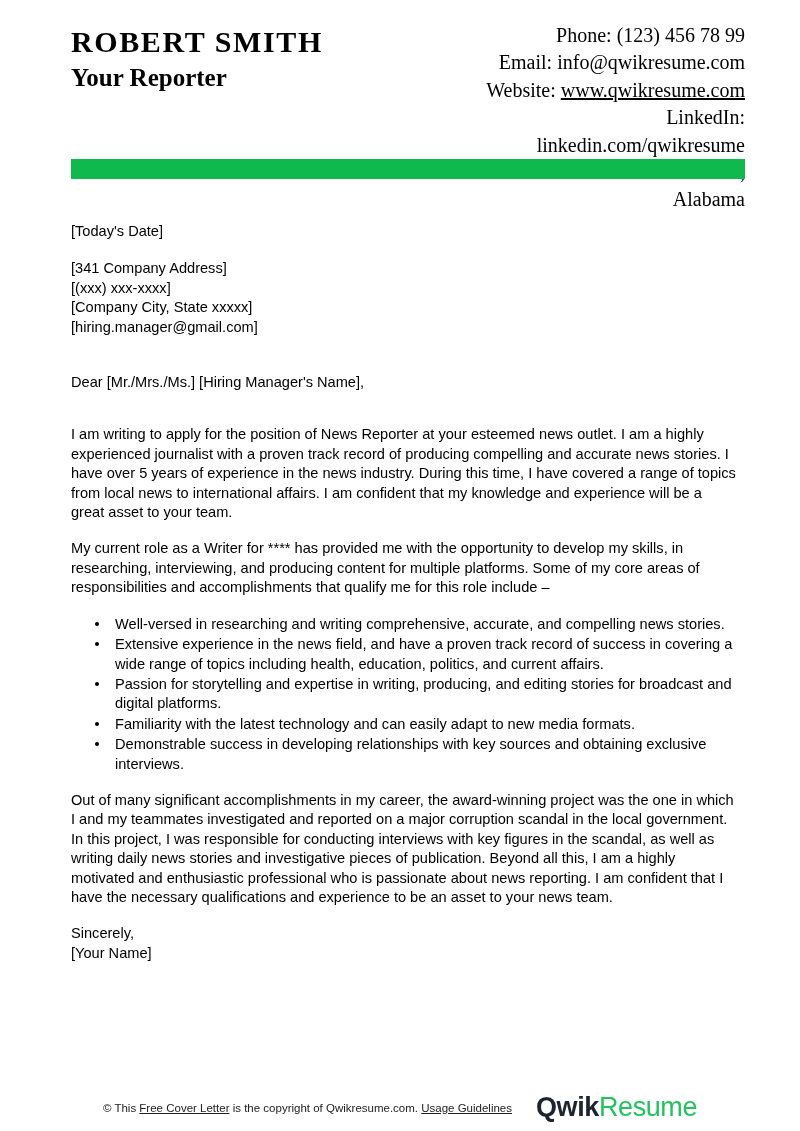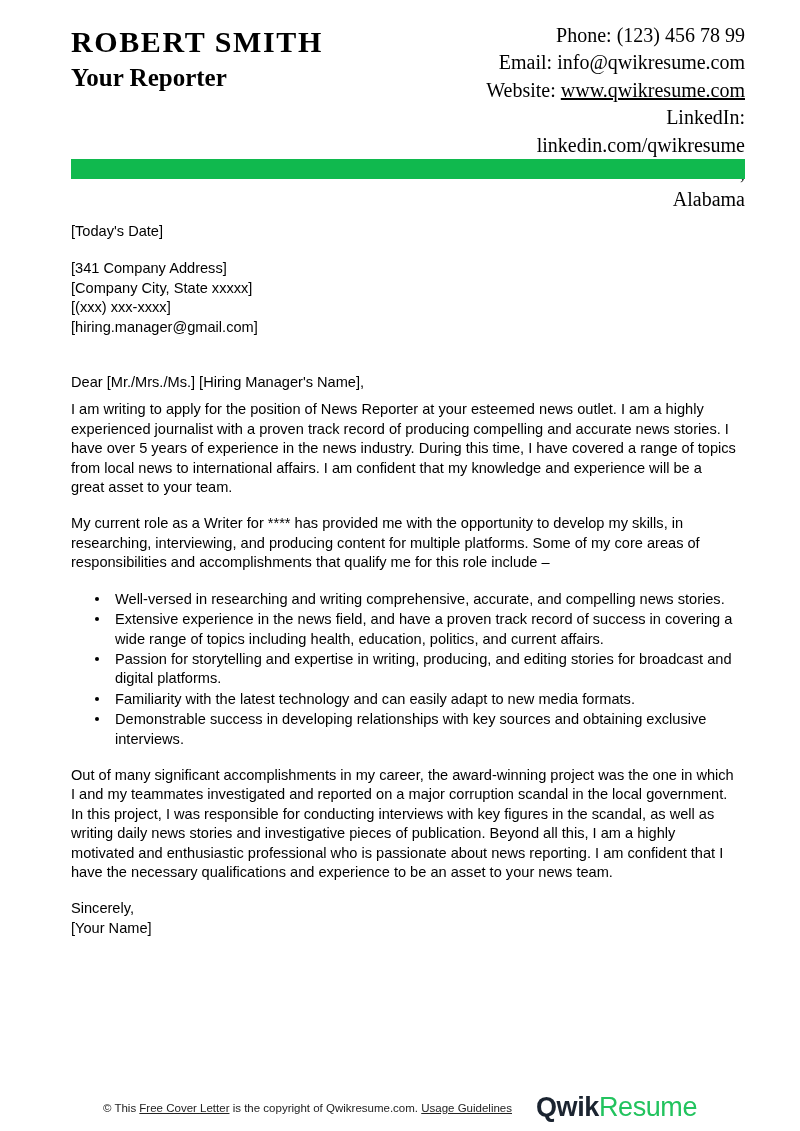--- a/index.html
+++ b/index.html
@@ -78,21 +78,21 @@
     position: absolute;
     left: 71px;
     top: 222px;
     width: 676px;
     font-size: 14.6px;
     line-height: 1.33;
   }
   .date-line { margin: 0 0 18px 0; }
   .recipient { margin: 0 0 36px 0; }
   .recipient div { line-height: 1.33; }
-  .salutation { margin: 0 0 8px 0; }
+  .salutation { margin: 0 0 33px 0; }
   p.para {
     margin: 0 8px 17px 0;
     text-align: left;
   }
   ul.bullets {
     list-style: none;
     margin: 0 0 17px 0;
     padding: 0;
   }
   ul.bullets li {
@@ -178,22 +178,22 @@
   </div>
 
   <div class="green-bar" style="background: rgb(16, 185, 78);"></div>
 
   <div class="body-wrap">
 
     <div class="date-line">[Today's Date]</div>
 
     <div class="recipient">
       <div>[341 Company Address]</div>
+      <div>[(xxx) xxx-xxxx]</div>
       <div>[Company City, State xxxxx]</div>
-      <div>[(xxx) xxx-xxxx]</div>
       <div>[hiring.manager@gmail.com]</div>
     </div>
 
     <div class="salutation">Dear [Mr./Mrs./Ms.] [Hiring Manager's Name],</div>
 
     <p class="para">I am writing to apply for the position of News Reporter at your esteemed news outlet. I am a highly experienced journalist with a proven track record of producing compelling and accurate news stories. I have over 5 years of experience in the news industry. During this time, I have covered a range of topics from local news to international affairs. I am confident that my knowledge and experience will be a great asset to your team.</p>
 
     <p class="para">My current role as a Writer for **** has provided me with the opportunity to develop my skills, in researching, interviewing, and producing content for multiple platforms. Some of my core areas of responsibilities and accomplishments that qualify me for this role include –</p>
 
     <ul class="bullets">

